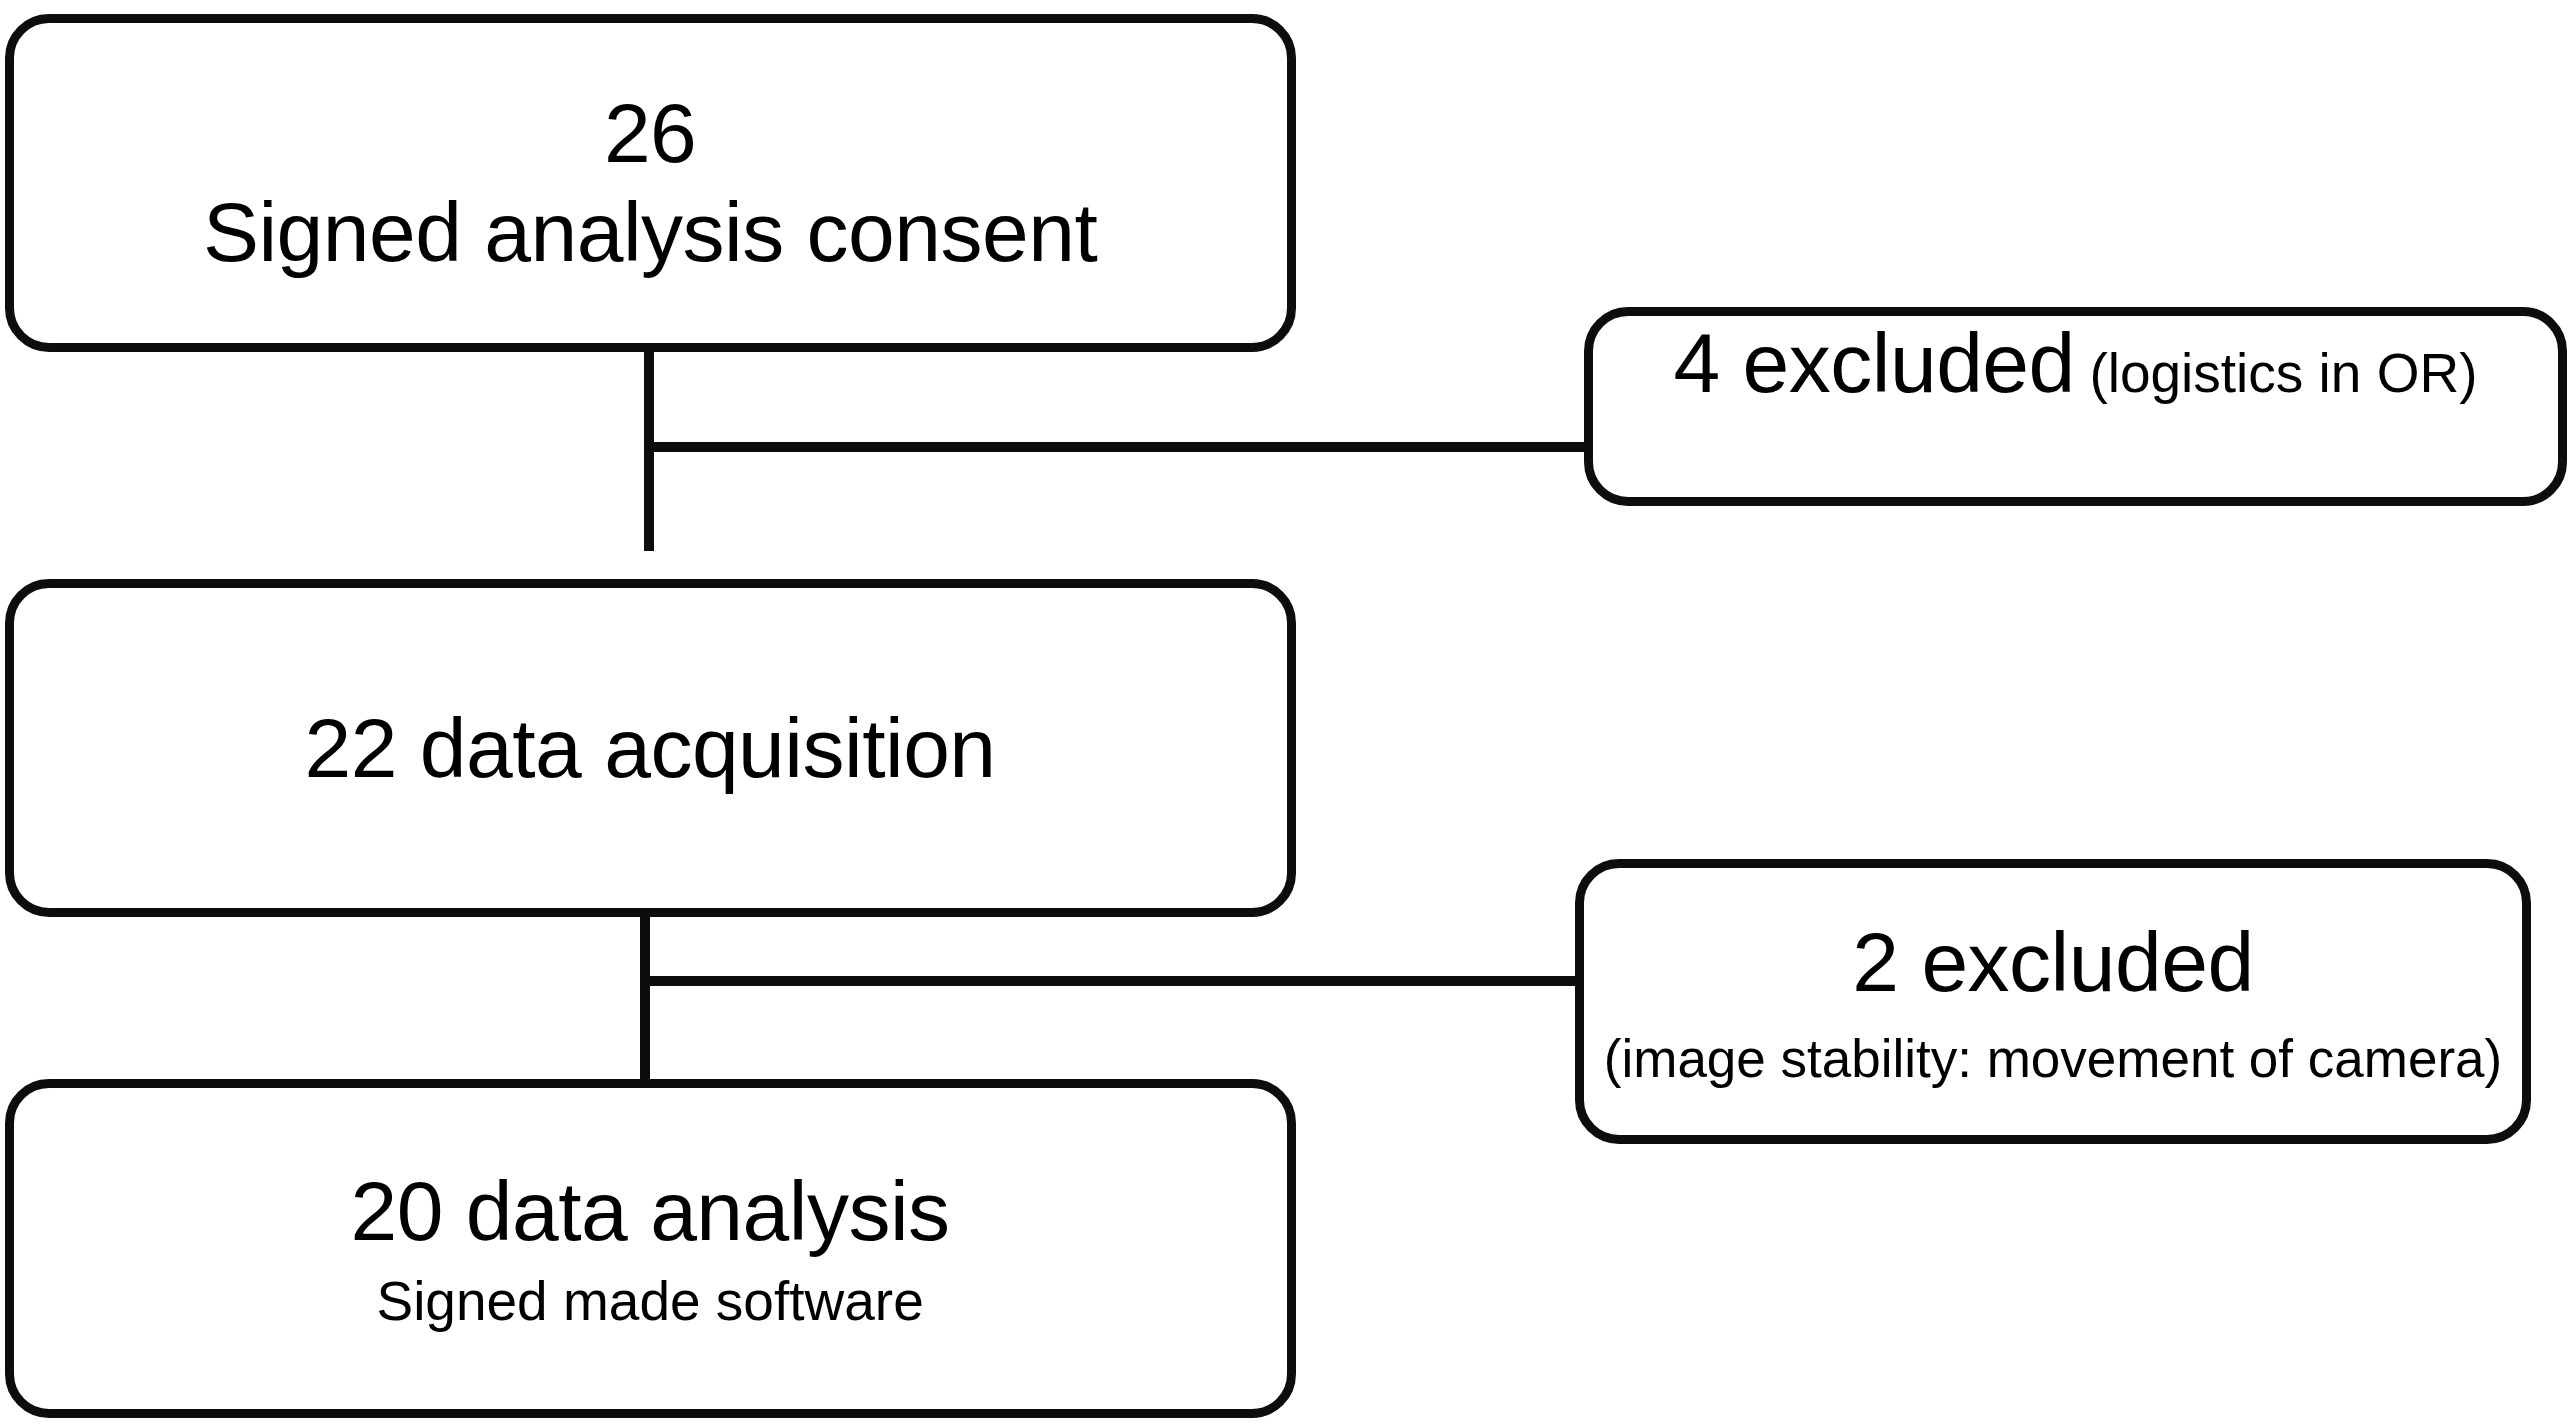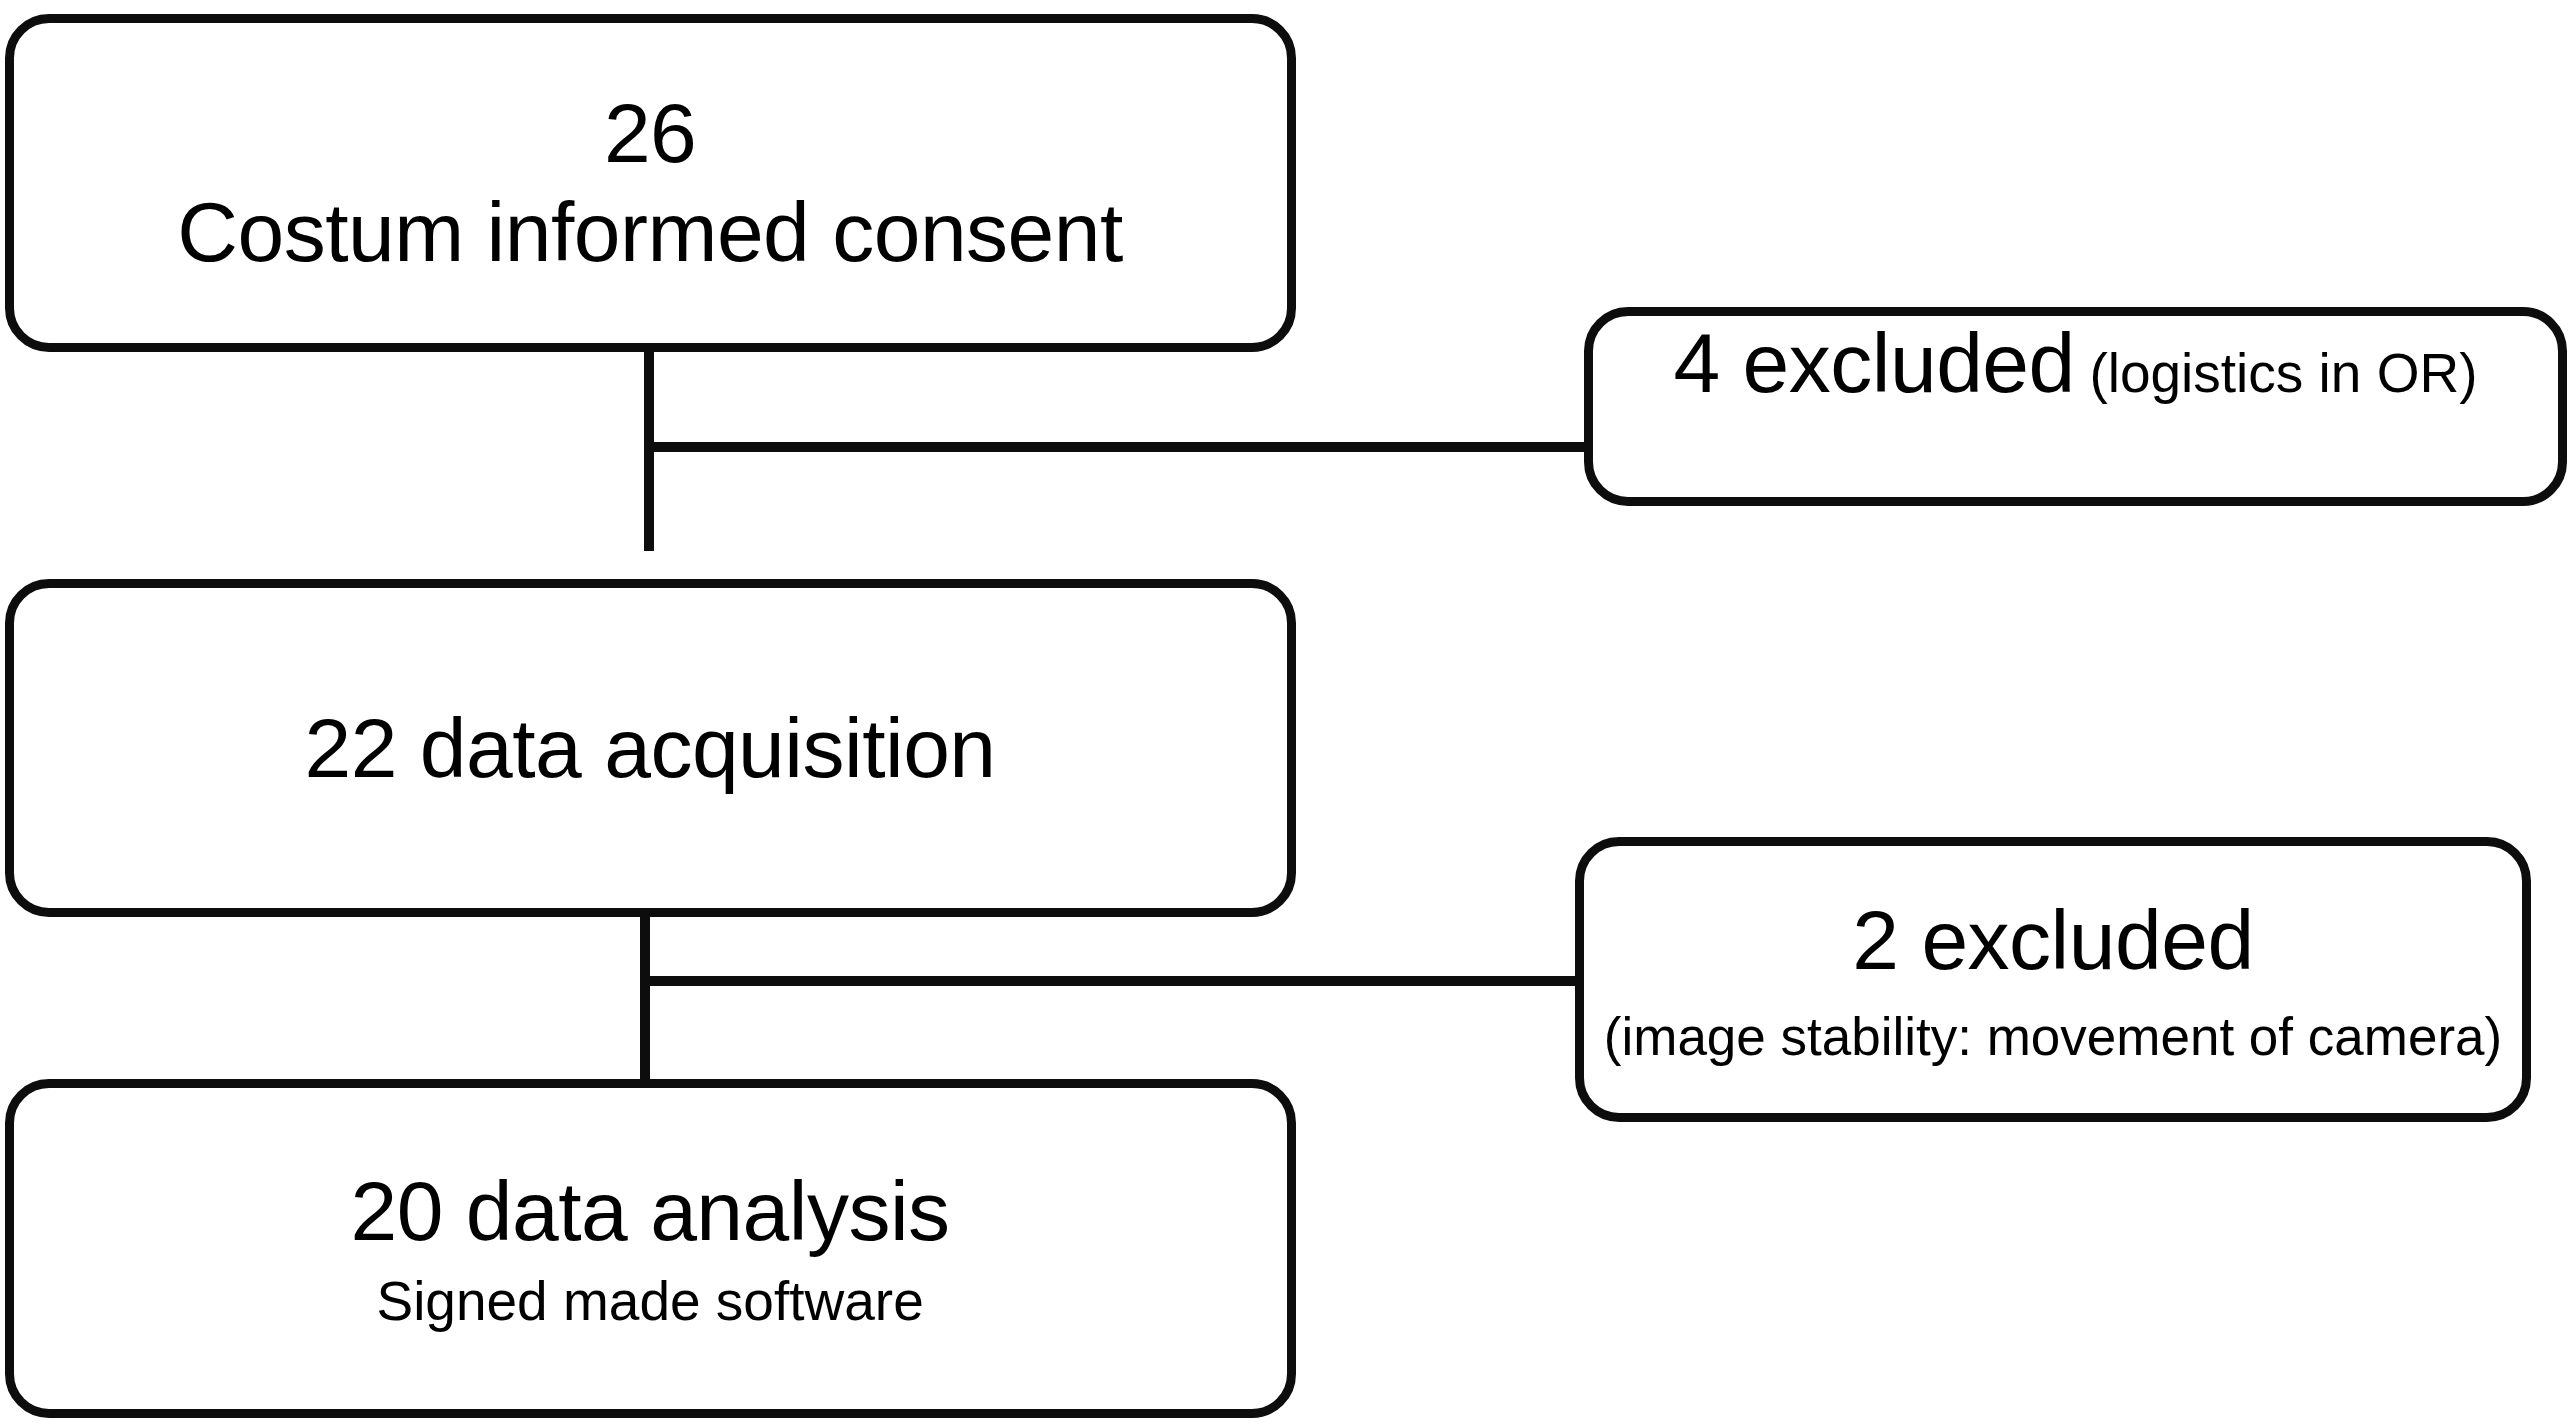--- a/index.html
+++ b/index.html
@@ -51,21 +51,21 @@
     align-items: baseline;
     justify-content: center;
     gap: 14.6px;
   }
 
   
   #node-consent   { left: 4.6px;    top: 13.7px;   width: 1291px; height: 338px; }
   #node-acq       { left: 4.6px;    top: 546px;  width: 1291px; height: 338px; margin-top: 33px; }
   #node-analysis  { left: 4.6px;    top: 1079px; width: 1291px; height: 339px; }
   #node-excl-1    { left: 1584px; top: 307px;  width: 983px; height: 199px; }
-  #node-excl-2    { left: 1575px; top: 837px;  width: 956px; height: 285px; }
+  #node-excl-2    { left: 1575px; top: 859px;  width: 956px; height: 285px; }
 
   #node-consent .line-1 { margin-bottom: 5.5px; }
   #node-analysis .secondary { margin-top: 12.8px; }
   #node-excl-2 .secondary { margin-top: 20px; font-size: 53px; }
 
   
   .conn {
     position: absolute;
     background: #0d0d0d;
     z-index: 1;
@@ -79,21 +79,21 @@
   
   #conn-h-2 { left: 640px; top: 976px; width: 943px; height: 10px; }
 </style>
 </head>
 <body style="color: rgb(0, 0, 0);">
 
 <div id="canvas" style="background: rgb(255, 255, 255);">
 
   <div class="node" id="node-consent" style="border-color: rgb(13, 13, 13); background: rgb(255, 255, 255);">
     <div class="primary line-1">26</div>
-    <div class="primary line-2">Costum informed consent</div>
+    <div class="primary line-2">Signed analysis consent</div>
   </div>
 
   <div class="node" id="node-acq" style="border-color: rgb(13, 13, 13); background: rgb(255, 255, 255);">
     <div class="primary">22 data acquisition</div>
   </div>
 
   <div class="node" id="node-analysis" style="border-color: rgb(13, 13, 13); background: rgb(255, 255, 255);">
     <div class="primary">20 data analysis</div>
     <div class="secondary">Signed made software</div>
   </div>

